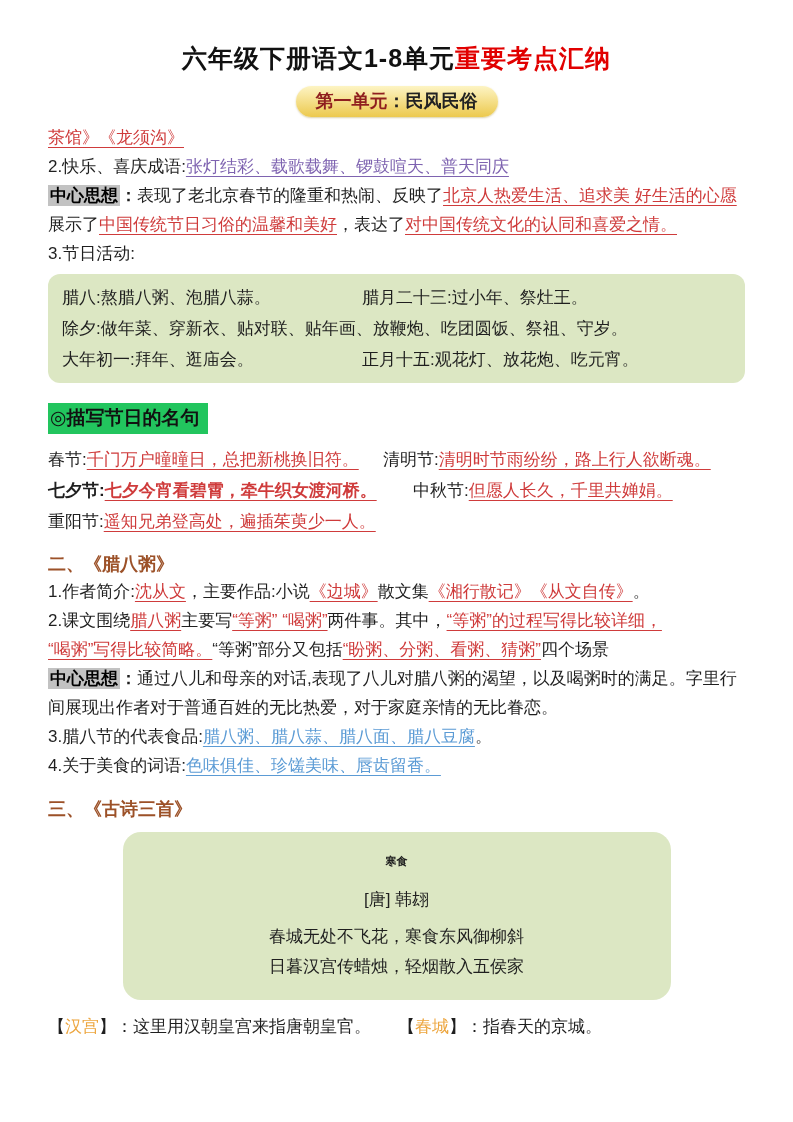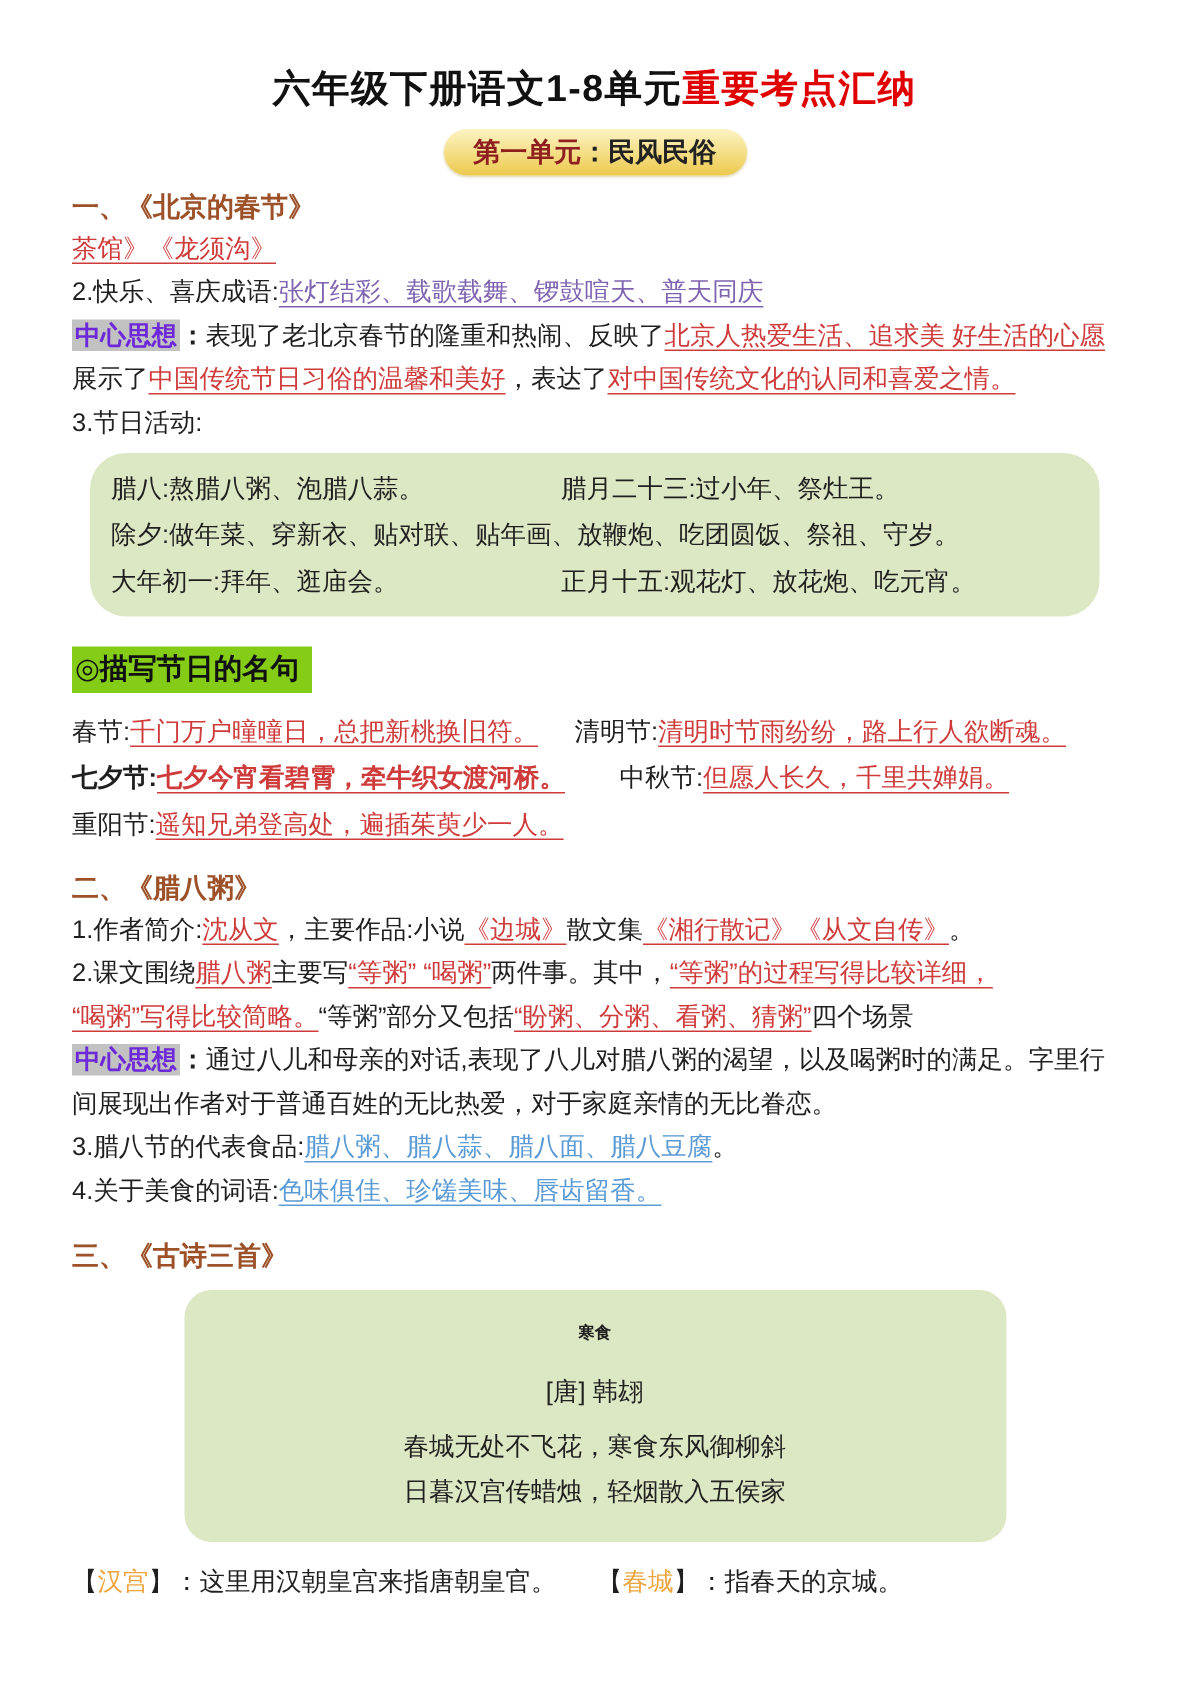--- a/index.html
+++ b/index.html
@@ -26,28 +26,28 @@
   .content { margin:6px 48px 0; font-size:17px; }
   .sec-heading { color:#9c5128; font-weight:bold; font-size:18px; margin-top:8px; line-height:26px; }
   .line { line-height:29px; }
 
   .seg-p  { color:#1f1f1f; }
   .seg-bd { color:#1f1f1f; font-weight:bold; }
   .seg-r  { color:#cf3b3b; text-decoration:underline; text-underline-offset:4px; text-decoration-thickness:1px; }
   .seg-pu { color:#7e63b0; text-decoration:underline; text-underline-offset:4px; text-decoration-thickness:1px; }
   .seg-b  { color:#5b9bd5; text-decoration:underline; text-underline-offset:4px; text-decoration-thickness:1px; }
   .seg-o  { color:#eda63f; }
-  .seg-lb { color:#6d28d9; font-weight:bold; background:#c2c2c2; padding:1px 2px;text-align:right; }
+  .seg-lb { color:#000000; font-weight:bold; background:#c2c2c2; padding:1px 2px;text-align:right; }
 
-  .green-box { background:#dce7c3; border-radius:24px; margin:6px 12px 4px; }
+  .green-box { background:#dce7c3; border-radius:12px; margin:6px 0 4px; }
   .activities { padding:8px 14px; line-height:31px; }
   .act-c1 { display:inline-block; width:300px; }
 
   .sub-heading {
-    display:inline-block; background:#84cc16; color:#111;
+    display:inline-block; background:#22c55e; color:#111;
     font-size:19px; font-weight:bold; padding:2px 8px 3px 2px; margin:16px 0 10px;
   }
   .famous-row { line-height:31px; }
   .fam-c1 { display:inline-block; width:335px; }
   .fam-c1-wide { display:inline-block; width:365px;font-weight:bold; }
 
   .poem {
     width:548px; margin:10px auto 12px; text-align:center;
     padding:14px 10px 18px; border-radius:18px; line-height:30px;
   }
@@ -64,21 +64,20 @@
 <div class="page">
 
   <h1 class="doc-title"><span class="title-black">六年级下册语文1-8单元</span><span class="title-red">重要考点汇纳</span></h1>
 
   <div class="badge-wrap">
     <div class="badge"><span class="badge-unit">第一单元</span><span class="badge-colon">：</span><span class="badge-topic">民风民俗</span></div>
   </div>
 
   <div class="content">
 
-    <div class="sec-heading">一、《北京的春节》</div>
     <p class="line"><span class="seg-r">茶馆》《龙须沟》</span></p>
     <p class="line"><span class="seg-p">2.快乐、喜庆成语:</span><span class="seg-pu">张灯结彩、载歌载舞、锣鼓喧天、普天同庆</span></p>
     <p class="line"><span class="seg-lb">中心思想</span><span class="seg-bd">：</span><span class="seg-p">表现了老北京春节的隆重和热闹、反映了</span><span class="seg-r">北京人热爱生活、追求美 好生活的心愿</span></p>
     <p class="line"><span class="seg-p">展示了</span><span class="seg-r">中国传统节日习俗的温馨和美好</span><span class="seg-p">，表达了</span><span class="seg-r">对中国传统文化的认同和喜爱之情。</span></p>
     <p class="line"><span class="seg-p">3.节日活动:</span></p>
 
     <div class="green-box activities">
       <div class="act-row"><span class="act-c1">腊八:熬腊八粥、泡腊八蒜。</span><span>腊月二十三:过小年、祭灶王。</span></div>
       <div class="act-row"><span>除夕:做年菜、穿新衣、贴对联、贴年画、放鞭炮、吃团圆饭、祭祖、守岁。</span></div>
       <div class="act-row"><span class="act-c1">大年初一:拜年、逛庙会。</span><span>正月十五:观花灯、放花炮、吃元宵。</span></div>

